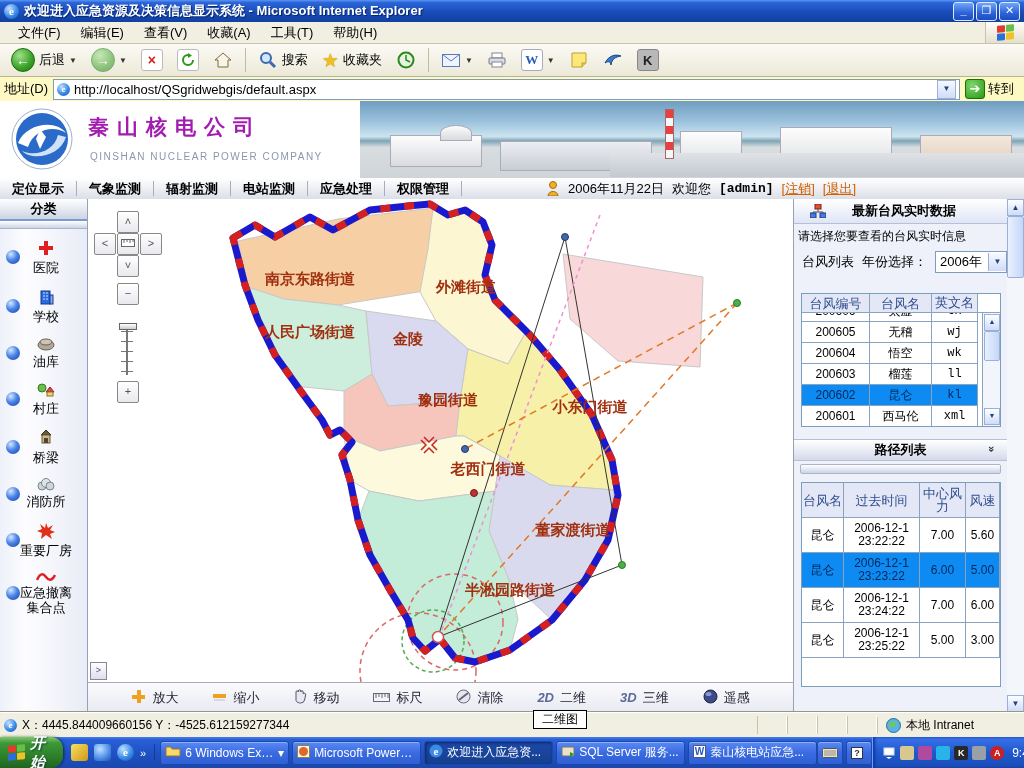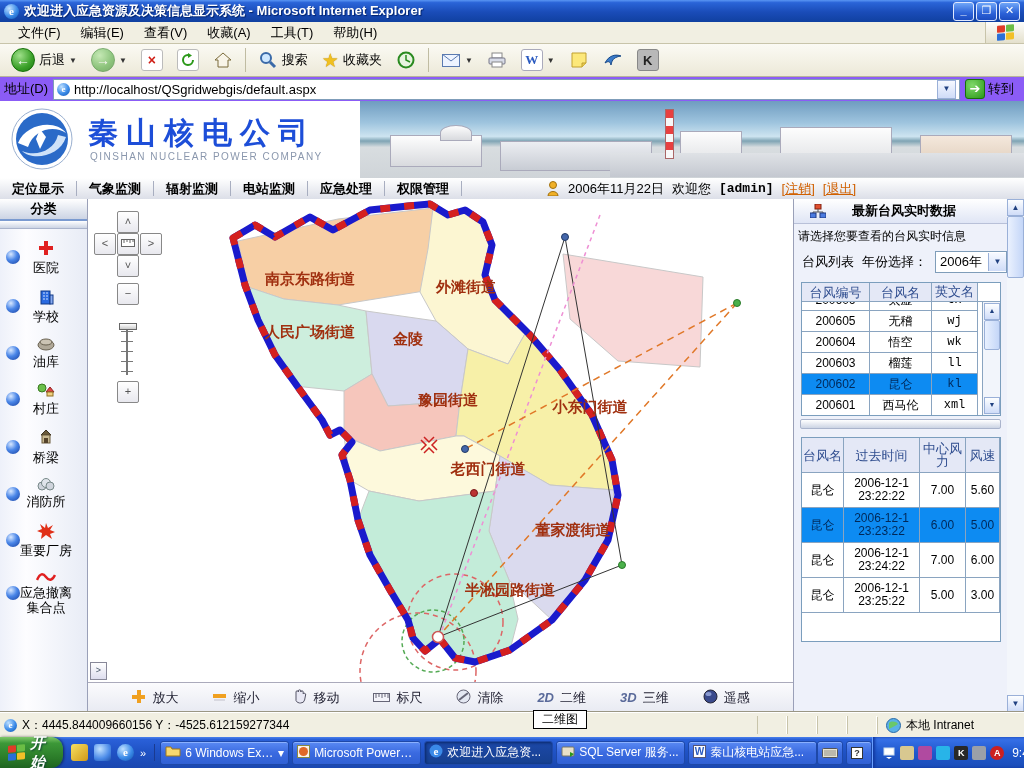--- a/index.html
+++ b/index.html
@@ -18,31 +18,31 @@
   
   #toolbar{top:44px;left:0;width:1024px;height:33px;background:linear-gradient(180deg,#fbfaf4,#ece9d8);border-bottom:1px solid #b8b49a;display:flex;align-items:center;padding-left:6px;box-sizing:border-box;gap:4px}
   .tbtn{display:flex;align-items:center;gap:4px;padding:2px 5px;border-radius:3px;font-size:13px;white-space:nowrap}
   .circ{width:22px;height:22px;border-radius:50%;display:inline-flex;align-items:center;justify-content:center;color:#fff;font-size:14px;font-weight:bold}
   .circ.green{background:radial-gradient(circle at 35% 30%,#9fe08a,#3aa028 60%,#1d7812);border:1px solid #157008}
   .circ.dim{opacity:.55}
   .caret{font-size:8px;color:#333}
   .tsep{width:1px;height:24px;background:#c0bca2;margin:0 3px}
   .sq{width:20px;height:20px;border-radius:3px;display:inline-flex;align-items:center;justify-content:center;font-weight:bold}
   
-  #addressbar{top:77px;left:0;width:1024px;height:24px;background:#8b5cf6;border-bottom:1px solid #9a96,solid;display:flex;align-items:center;padding:0 4px;box-sizing:border-box;gap:5px}
+  #addressbar{top:77px;left:0;width:1024px;height:24px;background:#fef9c3;border-bottom:1px solid #9a96,solid;display:flex;align-items:center;padding:0 4px;box-sizing:border-box;gap:5px}
   #addr-label{font-size:13px}
   #addr-input{flex:1;height:19px;background:#fff;border:1px solid #7f9db9;display:flex;align-items:center;padding:0 3px;gap:4px}
   #addr-input .url{font-size:13px}
   #addr-drop{width:17px;height:17px;margin-left:auto;background:linear-gradient(#f6f9ff,#cfdcf8);border:1px solid #9ab0d8;text-align:center;font-size:8px;line-height:16px;color:#204080}
   #go-btn{display:flex;align-items:center;gap:3px;font-size:13px;padding-right:6px}
   #go-ic{width:18px;height:18px;border-radius:3px;background:radial-gradient(circle at 35% 30%,#7fd86a,#2a9818);border:1px solid #187008;color:#fff;text-align:center;line-height:17px;font-weight:bold}
   
   #banner{top:101px;left:0;width:1024px;height:77px;background:#fff;overflow:hidden;border-bottom:1px solid #8aa}
   #logo-wrap{position:absolute;left:10px;top:6px;width:64px;height:64px}
-  #brand-cn{position:absolute;left:88px;top:12px;font-size:30px;font-weight:bold;color:#1d4ed8;letter-spacing:8px;font-family:"Liberation Serif","DejaVu Serif",serif}
+  #brand-cn{position:absolute;left:88px;top:12px;font-size:21px;font-weight:bold;color:#a21caf;letter-spacing:8px;font-family:"Liberation Serif","DejaVu Serif",serif}
   #brand-en{position:absolute;left:90px;top:50px;font-size:10px;color:#8a97ad;letter-spacing:1.5px}
   #photo{position:absolute;left:360px;top:0;width:664px;height:77px;background:linear-gradient(180deg,#6f9cc0 0%,#9ec4de 28%,#cde4f0 46%,#7fa4b4 52%,#d8dde0 60%,#cfd4d8 100%)}
   .bldg{position:absolute;background:linear-gradient(180deg,#fdfdfd,#d8dade);border:1px solid #aab}
   .chimney{position:absolute;width:7px;background:repeating-linear-gradient(180deg,#e84040 0 8px,#f8f8f8 8px 16px);border:1px solid #a66}
   
   #navbar{top:178px;left:0;width:1024px;height:21px;background:linear-gradient(180deg,#ffffff,#dcdfe8);border-bottom:1px solid #9aa0b8;display:flex;align-items:center}
   .navtab{padding:0 12px;font-size:13px;font-weight:bold;border-right:1px solid #a8aec0;height:15px;line-height:15px}
   #nav-right{margin-left:auto;margin-right:168px;display:flex;align-items:center;gap:8px;font-size:13px}
   #nav-right .lnk{color:#d06000;text-decoration:underline}
   #nav-user{font-family:"Liberation Mono","DejaVu Sans Mono",monospace;font-weight:bold}
@@ -75,21 +75,21 @@
   #year-select{width:70px;height:20px;background:#fff;border:1px solid #7f9db9;display:flex;align-items:center}
   #year-select .yv{flex:1;padding-left:4px;font-size:13px}
   #year-select .ybtn{width:17px;height:18px;background:linear-gradient(#f6f9ff,#cfdcf8);border-left:1px solid #9ab0d8;text-align:center;font-size:8px;line-height:17px;color:#204080}
   
   .xtable{position:relative;margin-left:7px;width:200px;background:#fff;border:1px solid #7b9ebd;box-sizing:border-box}
   .trow{display:flex;border-bottom:1px solid #8aa4c0}
   .tcell{border-right:1px solid #8aa4c0;box-sizing:border-box;display:flex;align-items:center;justify-content:center;font-size:12px;text-align:center;white-space:pre-line;line-height:13px}
   .thead .tcell{background:#e4e8f6;color:#2f4d8f;font-size:13px}
   .trow.sel{background:#0d8bf2}
   .trow.sel .tcell{color:#002858}
-  #typhoon-table{margin-top:3px}
+  #typhoon-table{margin-top:14px}
   #typhoon-table .trow{height:20px}
   #typhoon-table .thead{height:18px}
   #typhoon-table .tcell:nth-child(1){width:68px}
   #typhoon-table .tcell:nth-child(2){width:62px}
   #typhoon-table .tcell:nth-child(3){width:46px;font-family:"Liberation Mono","DejaVu Sans Mono",monospace}
   #typhoon-rows{height:113px;overflow:hidden;width:176px}
   #typhoon-rows .trow:first-child{margin-top:-12px}
   .inscroll{position:absolute;right:0;top:19px;width:17px;height:113px;background:#f2f5fb;border-left:1px solid #8aa4c0}
   .inarr{position:absolute;left:1px;width:14px;height:15px;background:linear-gradient(#fdfeff,#cfdcf8);border:1px solid #9ab0d8;font-size:7px;text-align:center;line-height:14px;color:#204080}
   .inthumb{position:absolute;left:1px;top:18px;width:14px;height:28px;background:linear-gradient(90deg,#e8f0fe,#c4d6f8);border:1px solid #9ab0d8;border-radius:2px}
@@ -603,20 +603,24 @@
               <div class="tcell">西马伦</div>
               <div class="tcell">xml</div>
             </div>
           </div>
         <div class="inscroll">
           <div class="inarr" style="top:1px">▲</div>
           <div class="inthumb"></div>
           <div class="inarr" style="bottom:1px">▼</div>
         </div>
       </div>
+      <div id="rp-pathbar">
+        <span>路径列表</span>
+        <span id="path-chevron">»</span>
+      </div>
       <div id="rp-divider"></div>
       <div id="path-table" class="xtable">
           <div class="trow thead">
             <div class="tcell">台风名</div>
             <div class="tcell">过去时间</div>
             <div class="tcell">中心风力</div>
             <div class="tcell">风速</div>
           </div>
           <div class="trow">
             <div class="tcell">昆仑</div>

